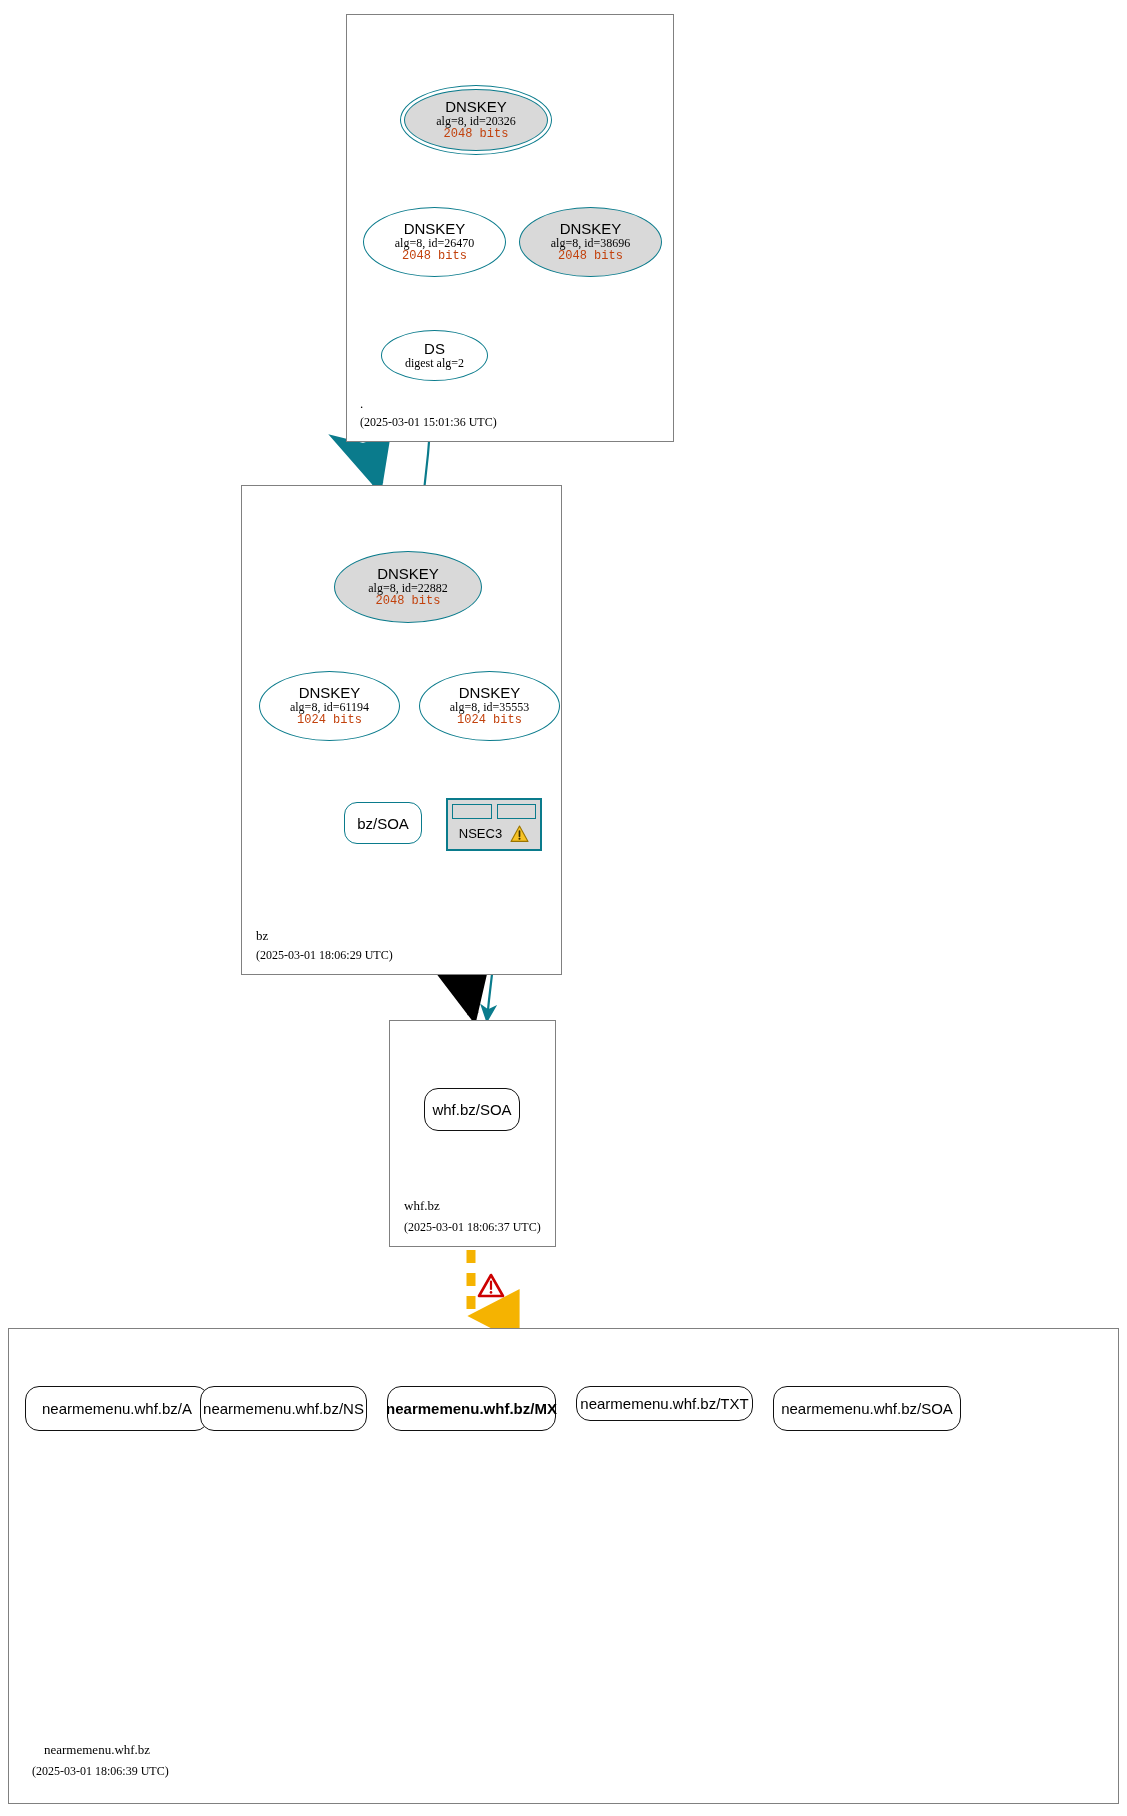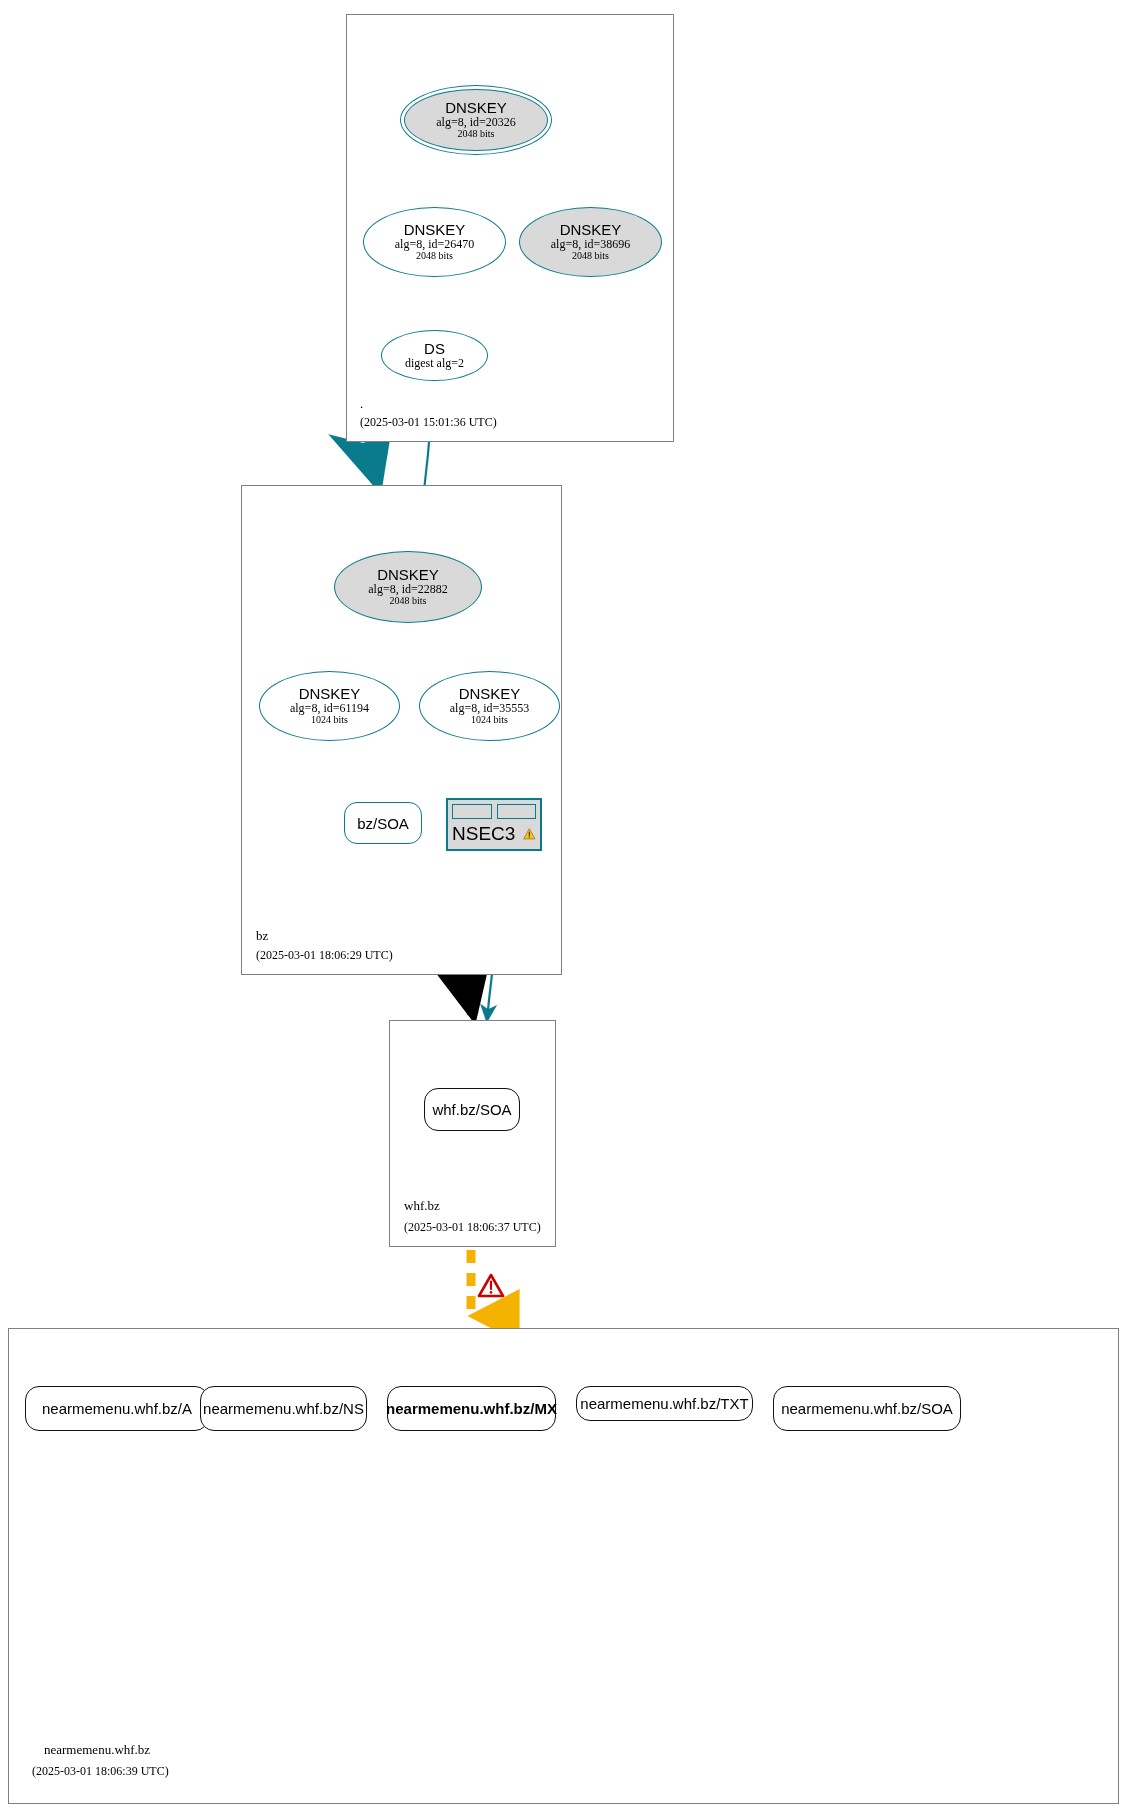--- a/index.html
+++ b/index.html
@@ -18,21 +18,21 @@
   
   .ellipse{
     position:absolute;box-sizing:border-box;
     border:1.6px solid #0a7b8c;border-radius:50%;
     display:flex;flex-direction:column;align-items:center;justify-content:center;
     text-align:center;line-height:1.08;background:#ffffff;
   }
   .ellipse.filled{background:#d9d9d9;}
   .ellipse .t1{font-family:"Liberation Sans", sans-serif;font-size:15px;color:#000;}
   .ellipse .t2{font-family:"Liberation Serif", serif;font-size:12px;color:#000;}
-  .ellipse .t3{font-family:Liberation Serif, serif;font-size:10px;color:#000000;}
+  .ellipse .t3{font-family:Liberation Mono, monospace;font-size:12px;color:#c2410c;}
   .ellipse-outer{
     position:absolute;border:1.6px solid #0a7b8c;border-radius:50%;
     background:transparent;box-sizing:border-box;
   }
 
   
   .rrset{
     position:absolute;box-sizing:border-box;
     border:1.8px solid #0a7b8c;border-radius:13px;background:#fff;
     display:flex;align-items:center;justify-content:center;
@@ -40,21 +40,21 @@
   }
   .rrset.black2{border:1.8px solid #111;border-radius:14px;}
 
   
   .nsec3{position:absolute;box-sizing:border-box;border:2.4px solid #0a7b8c;background:#d9d9d9;}
   .nsec3-ports{position:absolute;left:4px;top:4px;right:4px;height:15px;display:flex;gap:5px;}
   .nsec3-port{flex:1;border:1.6px solid #0a7b8c;background:#d9d9d9;box-sizing:border-box;}
   .nsec3-body{
     position:absolute;left:4px;right:4px;top:22px;bottom:4px;
     display:flex;align-items:center;justify-content:center;gap:8px;
-    font-family:"Liberation Sans", sans-serif;font-size:19px;color:#000;
+    font-family:"Liberation Sans", sans-serif;font-size:13px;color:#000;
   }
 
   
   .edges{position:absolute;left:0;top:0;width:1127px;height:1816px;pointer-events:none;}
 
   .warn-tri{position:absolute;}
 </style>
 </head>
 <body>
 

